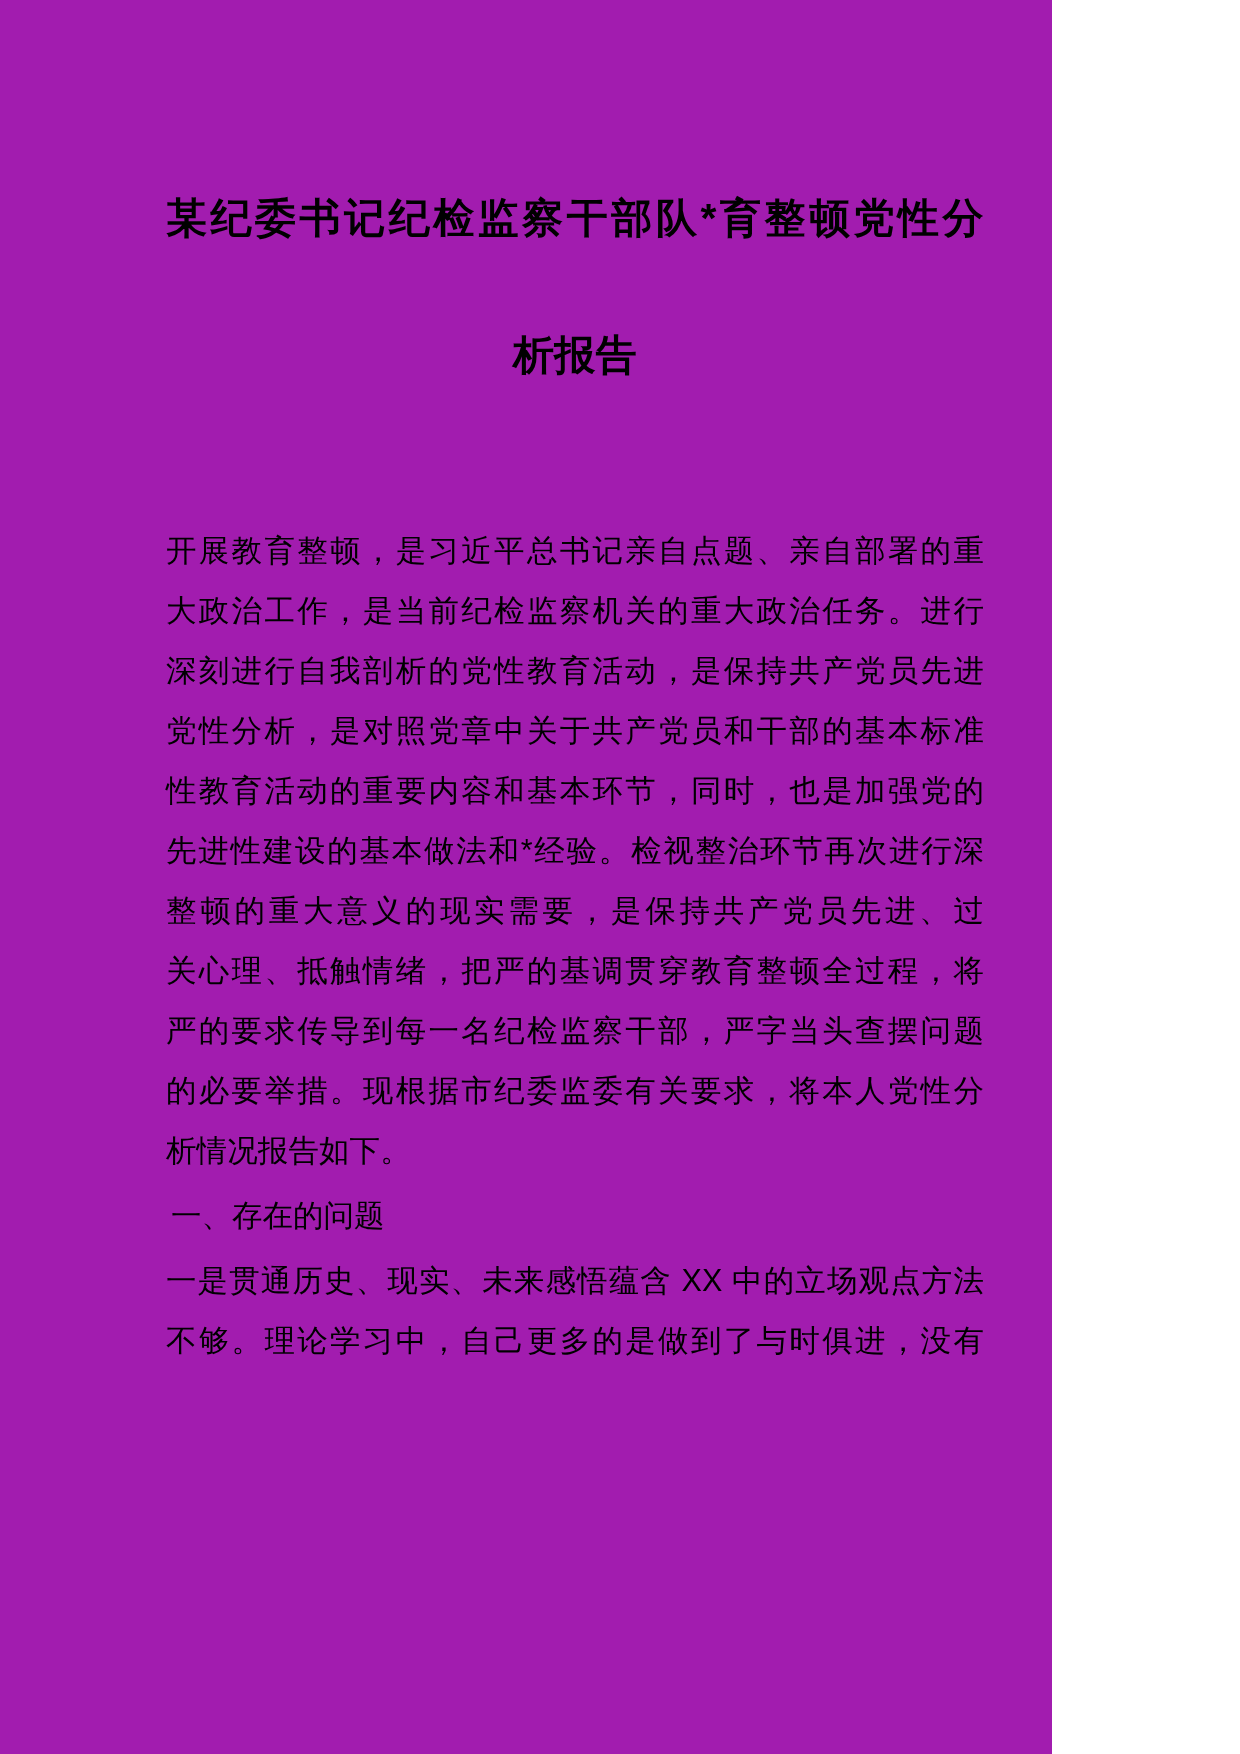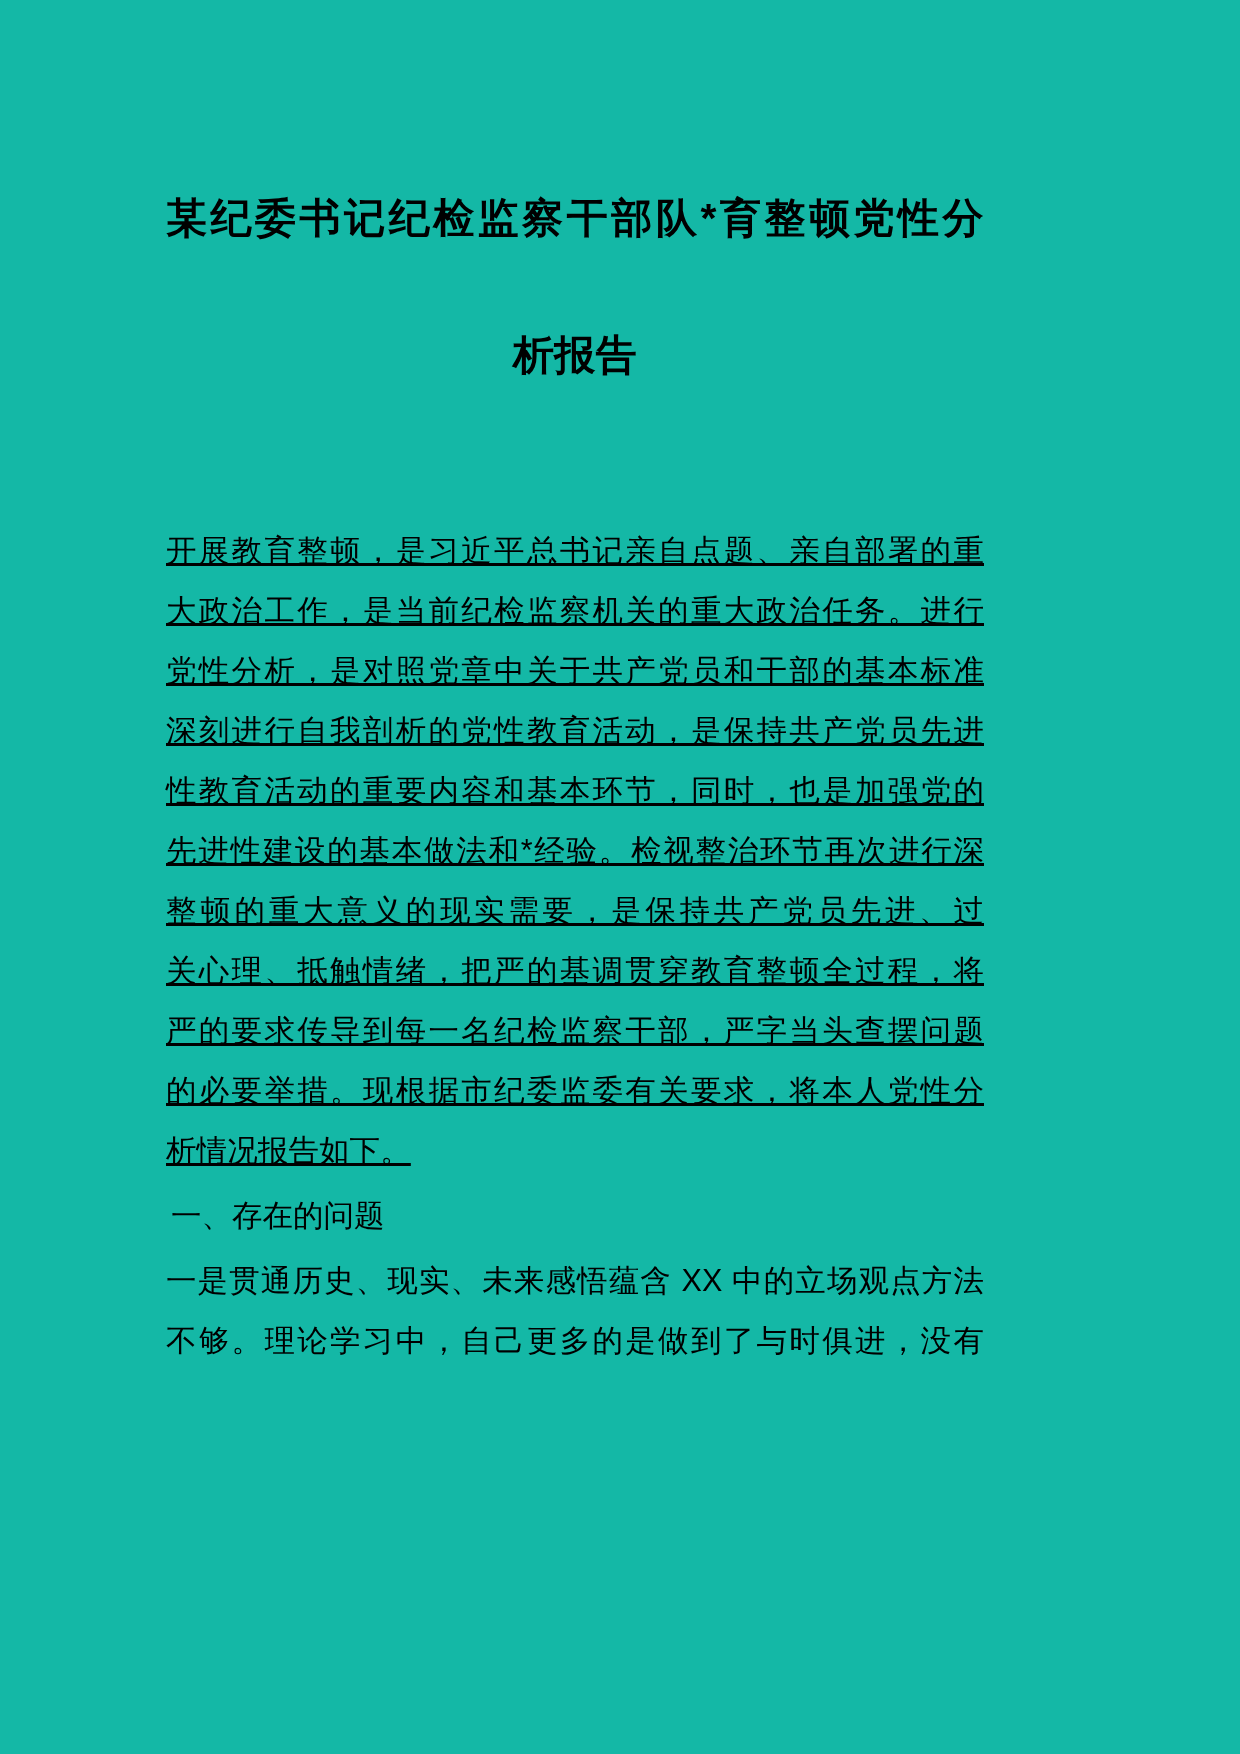--- a/index.html
+++ b/index.html
@@ -9,23 +9,23 @@
   }
   body {
     width: 1240px;
     height: 1754px;
     font-family: "Liberation Sans", "DejaVu Sans", sans-serif;
     color: #000000;
     overflow: hidden;
   }
   .page {
     position: relative;
-    width: 1240px;
+    width: 1052px;
     height: 1754px;
-    background: #14b8a6;
+    background: #a21caf;
     box-sizing: border-box;
     padding: 0;
   }
   .doc-body {
     position: absolute;
     left: 166px;
     top: 0;
     width: 818px;
   }
   .doc-title {
@@ -56,21 +56,20 @@
     font-size: 30.5px;
     line-height: 60px;
     margin: 0;
     text-align: justify;
     text-align-last: left;
     word-break: break-all;
     letter-spacing: 0.1px;
   }
   .para-lead {
     margin-top: 0;
-    text-decoration: underline;
   }
   .heading-line {
     font-size: 30.5px;
     line-height: 60px;
     margin: 5px;
     text-align: left;
     word-break: break-all;
   }
   .justified-block {
     text-align: justify;
@@ -89,22 +88,22 @@
     <h1 class="doc-title">
       <span class="title-line l1">某纪委书记纪检监察干部队*育整顿党性分</span>
       <span class="title-line l2">析报告</span>
     </h1>
 
     <div class="title-gap"></div>
 
     <div class="para para-lead">
       <div class="justified-block">开展教育整顿，是习近平总书记亲自点题、亲自部署的重</div>
       <div class="justified-block">大政治工作，是当前纪检监察机关的重大政治任务。进行</div>
+      <div class="justified-block">深刻进行自我剖析的党性教育活动，是保持共产党员先进</div>
       <div class="justified-block">党性分析，是对照党章中关于共产党员和干部的基本标准</div>
-      <div class="justified-block">深刻进行自我剖析的党性教育活动，是保持共产党员先进</div>
       <div class="justified-block">性教育活动的重要内容和基本环节，同时，也是加强党的</div>
       <div class="justified-block">先进性建设的基本做法和*经验。检视整治环节再次进行深</div>
       <div class="justified-block">整顿的重大意义的现实需要，是保持共产党员先进、过</div>
       <div class="justified-block">关心理、抵触情绪，把严的基调贯穿教育整顿全过程，将</div>
       <div class="justified-block">严的要求传导到每一名纪检监察干部，严字当头查摆问题</div>
       <div class="justified-block">的必要举措。现根据市纪委监委有关要求，将本人党性分</div>
       <div class="last-line">析情况报告如下。</div>
     </div>
 
     <div class="heading-line">一、存在的问题</div>

